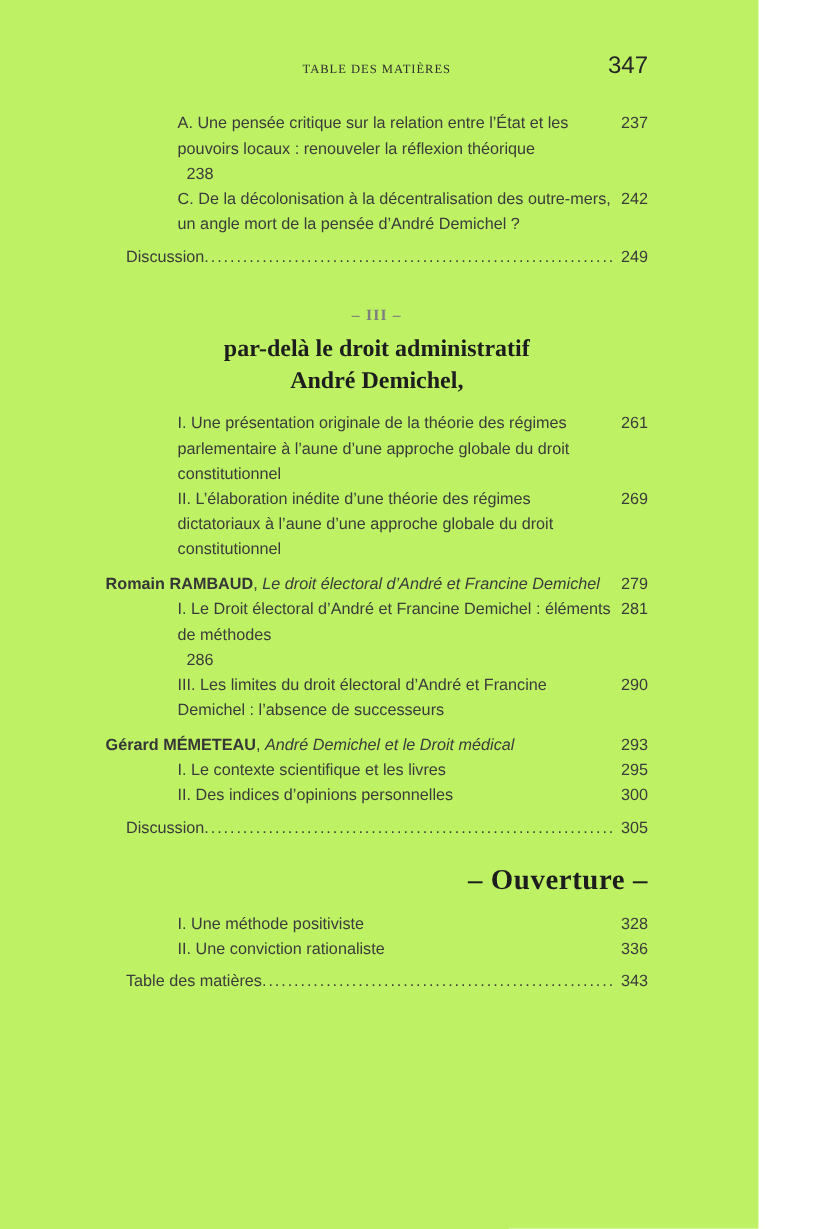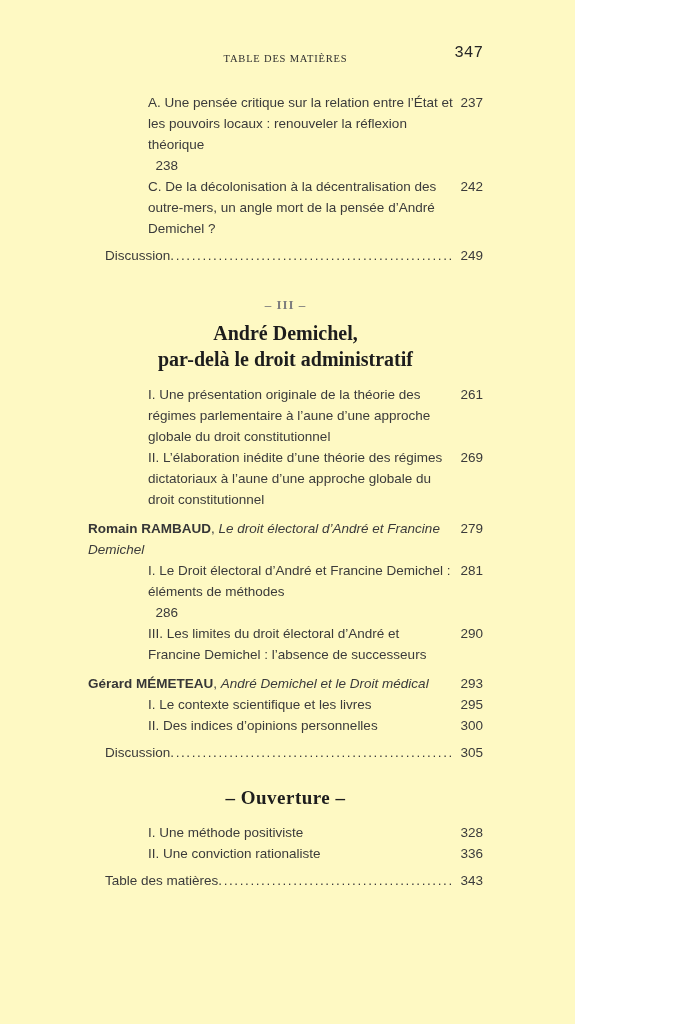--- a/index.html
+++ b/index.html
@@ -2,23 +2,23 @@
 <html><head>
 <meta charset="utf-8">
 <style>
   html, body {
     margin: 0;
     padding: 0;
     background: #ffffff;
   }
   .page {
     position: relative;
-    width: 575px;
+    width: 632px;
     height: 1024px;
-    background: #fef9c3;
+    background: #bef264;
     font-family: "Liberation Sans", sans-serif;
     color: #3b3b3b;
     overflow: hidden;
   }
   
   .header {
     position: absolute;
     top: 44px;
     left: 88px;
     right: 92px;
@@ -31,22 +31,22 @@
     text-align: center;
     font-family: "Liberation Serif", serif;
     font-size: 10.5px;
     letter-spacing: 0.8px;
     color: #2f2f2f;
   }
   .folio {
     position: absolute;
     right: 0;
     top: 0;
-    font-family: Liberation Mono, monospace;
-    font-size: 16px;
+    font-family: Liberation Sans, sans-serif;
+    font-size: 20px;
     color: #262626;
   }
   
   .toc {
     position: absolute;
     top: 92px;
     left: 88px;
     right: 92px;
     font-size: 13.5px;
     line-height: 21px;
@@ -90,24 +90,24 @@
     letter-spacing: 1px;
     margin-bottom: 5px;
   }
   .part-title {
     font-size: 20px;
     font-weight: bold;
     color: #1d1d1d;
     line-height: 26px;
   }
   .section-heading {
-    text-align: center;
+    text-align: right;
     margin: 24px 0 14px;
     font-family: "Liberation Serif", serif;
-    font-size: 19px;
+    font-size: 24px;
     font-weight: bold;
     color: #1d1d1d;
     letter-spacing: 0.5px;
   }
 </style>
 </head>
 <body>
 
 <div class="page">
   <div class="header">
@@ -126,22 +126,22 @@
         <div class="text">C. De la décolonisation à la décentralisation des outre-mers, un angle mort de la pensée d’André Demichel ?</div>
         <div class="page-num">242</div>
       </div>
       <div class="row level-0 leader-row">
         <div class="text">Discussion</div>
         <span class="dots"></span>
         <div class="page-num">249</div>
       </div>
       <div class="part-heading">
         <div class="part-numeral" style="color: rgb(126, 126, 126);">– III –</div>
+        <div class="part-title">par-delà le droit administratif</div>
         <div class="part-title">André Demichel,</div>
-        <div class="part-title">par-delà le droit administratif</div>
       </div>
       <div class="row level-1">
         <div class="text">I. Une présentation originale de la théorie des régimes parlementaire à l’aune d’une approche globale du droit constitutionnel</div>
         <div class="page-num">261</div>
       </div>
       <div class="row level-1">
         <div class="text">II. L’élaboration inédite d’une théorie des régimes dictatoriaux à l’aune d’une approche globale du droit constitutionnel</div>
         <div class="page-num">269</div>
       </div>
       <div class="row level-0 author-row">

